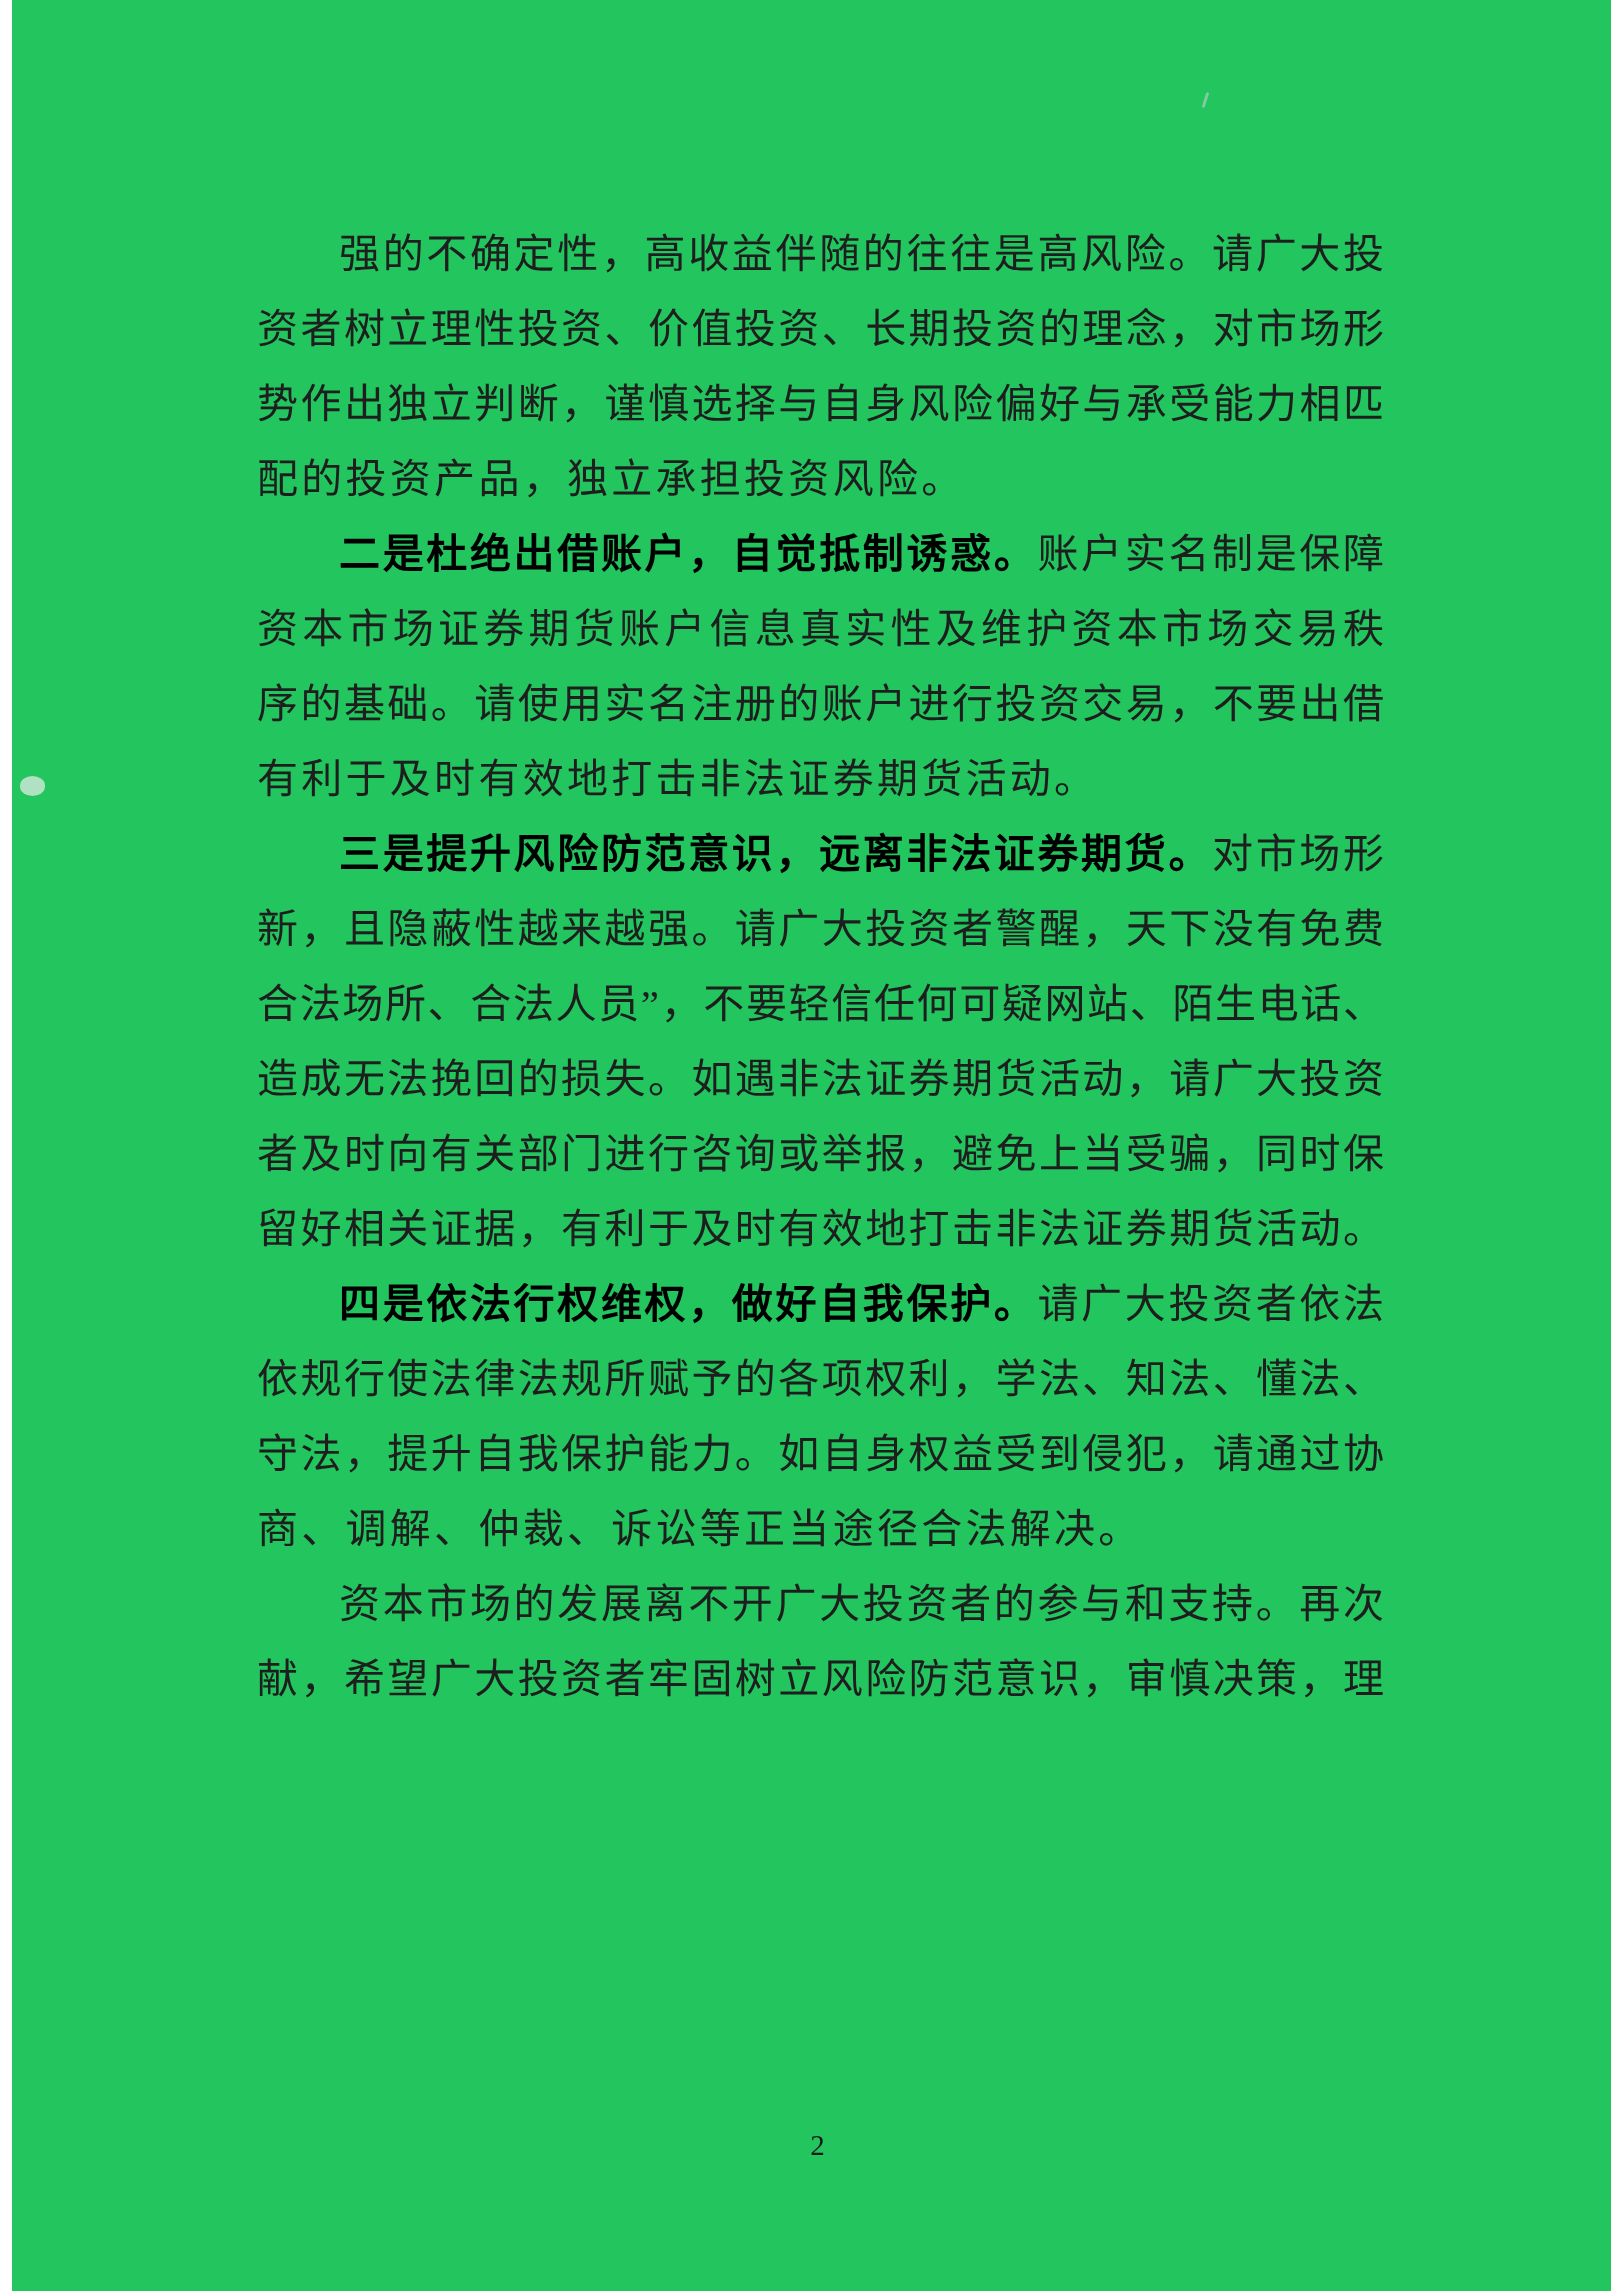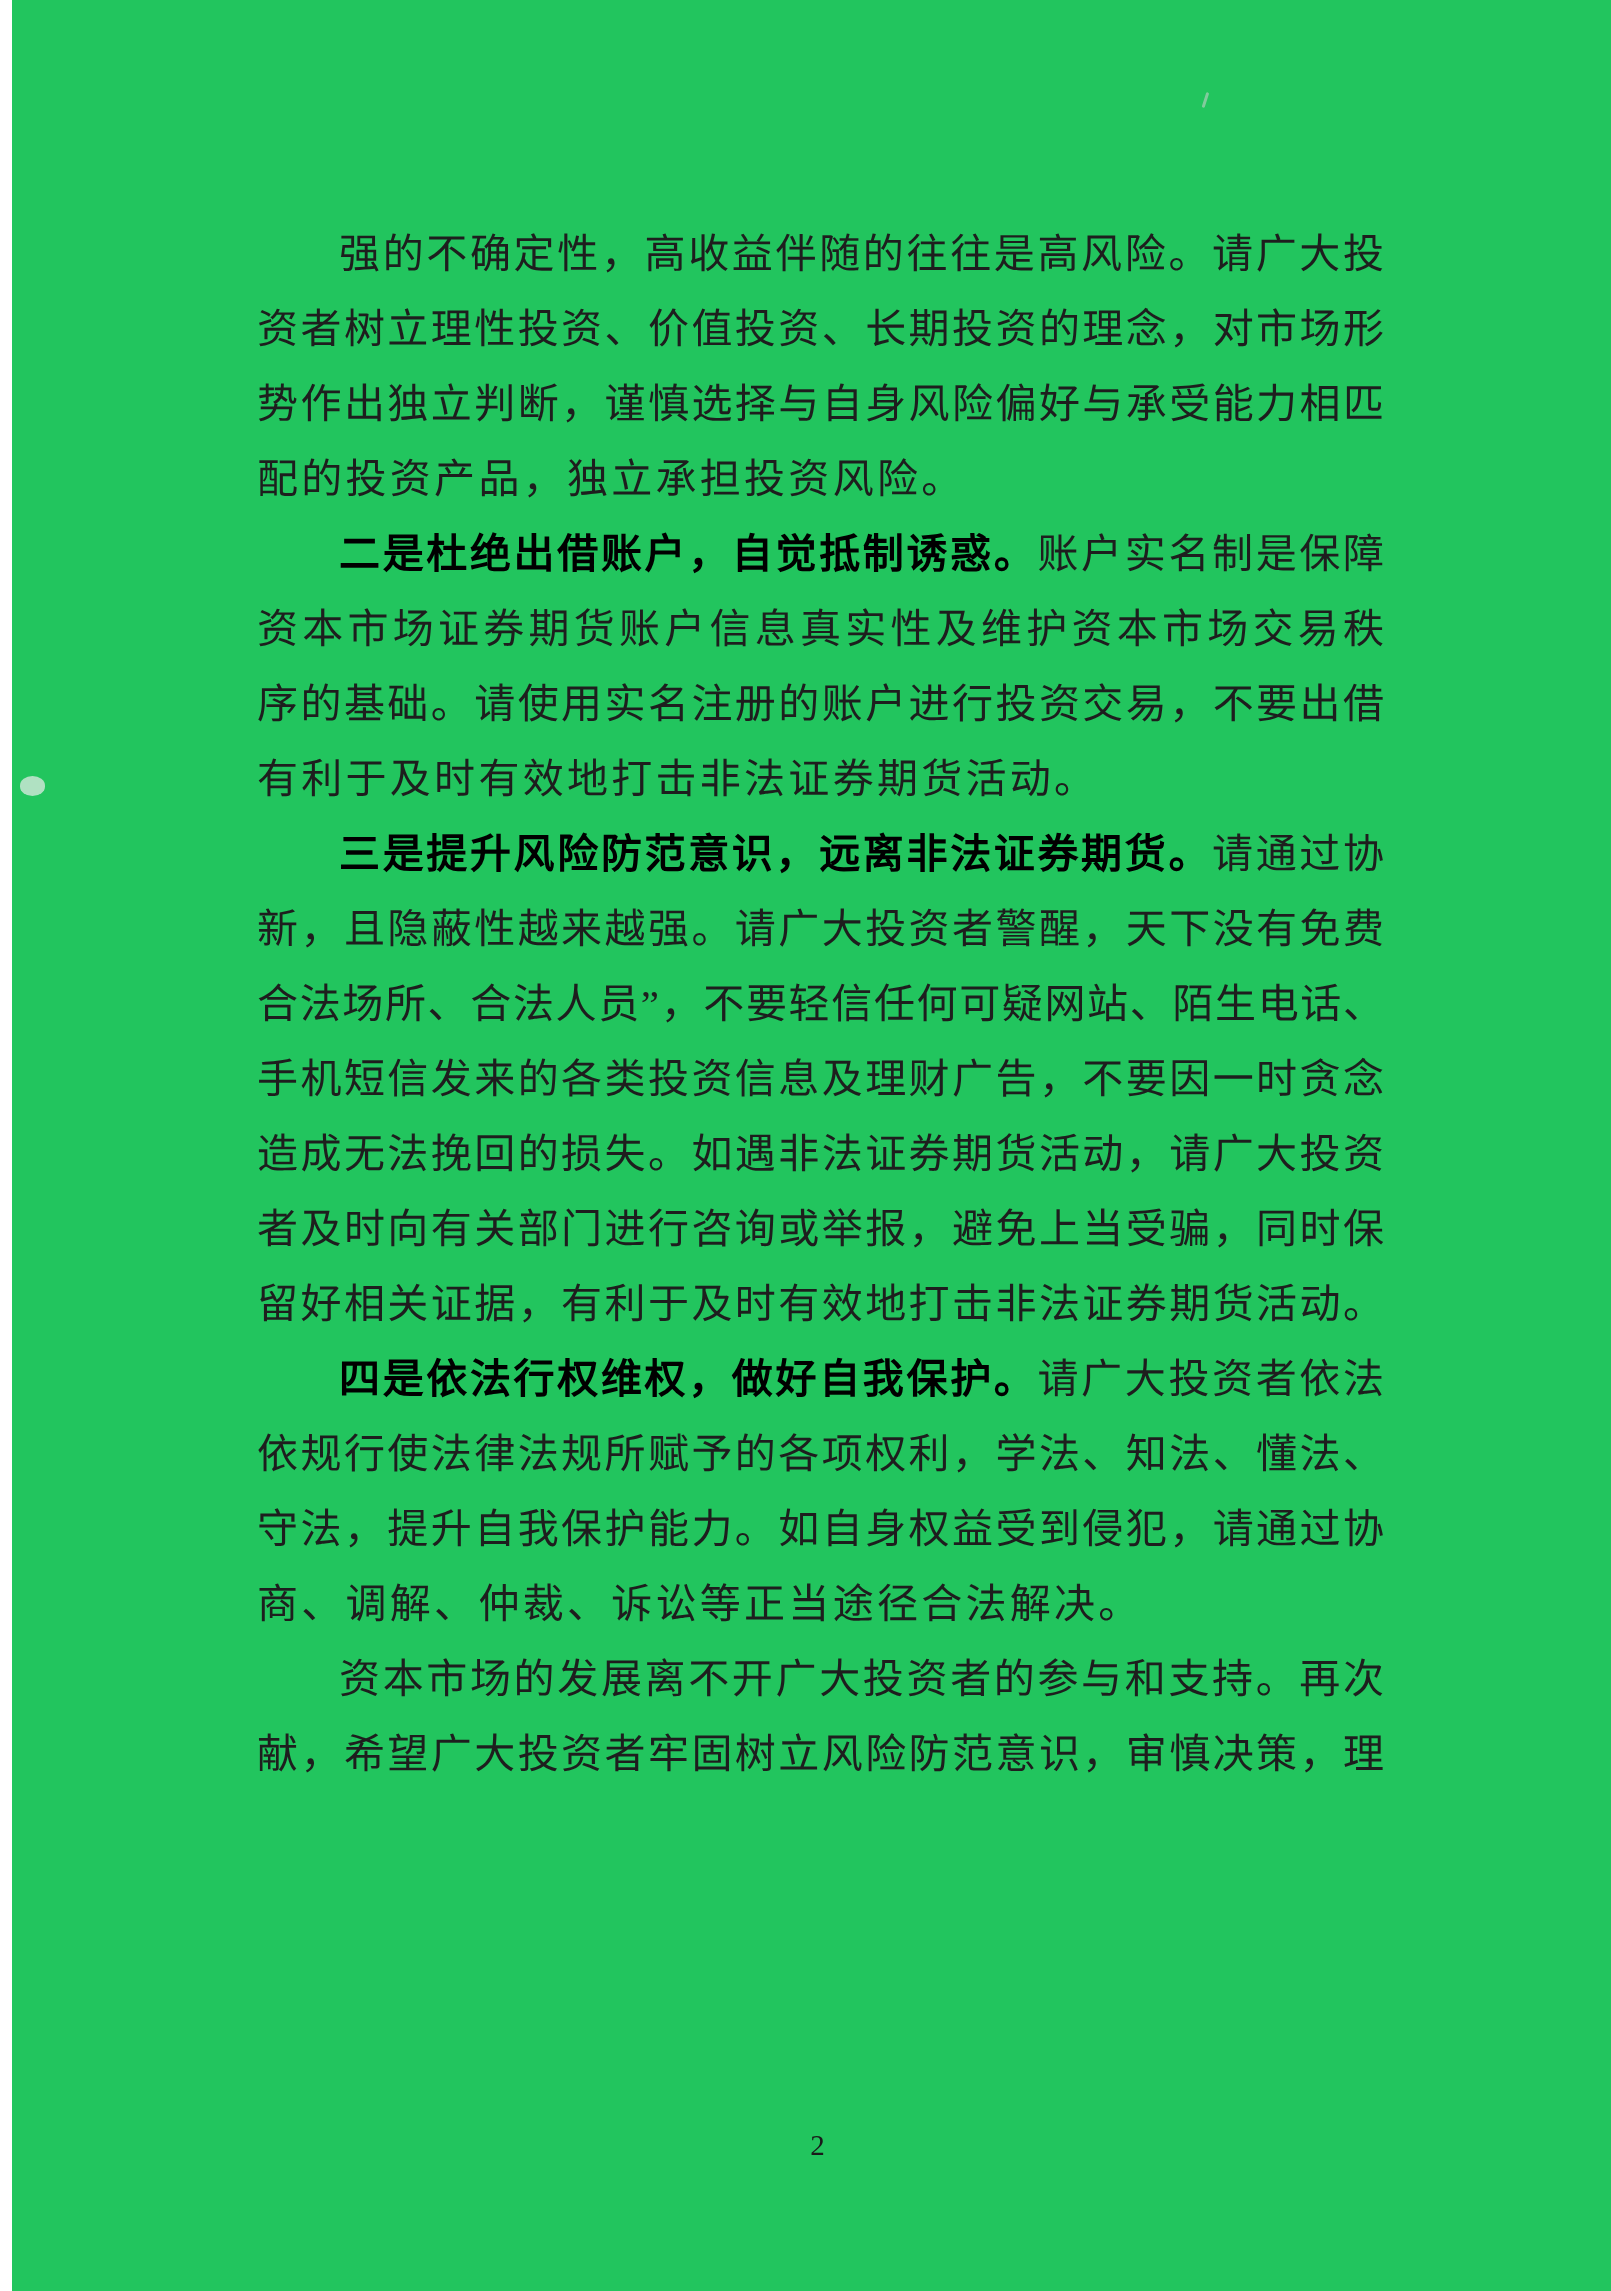--- a/index.html
+++ b/index.html
@@ -92,24 +92,23 @@
 
   <div class="doc-body">
       <div class="line indent"><span>强的不确定性，高收益伴随的往往是高风险。请广大投</span></div>
       <div class="line"><span>资者树立理性投资、价值投资、长期投资的理念，对市场形</span></div>
       <div class="line"><span>势作出独立判断，谨慎选择与自身风险偏好与承受能力相匹</span></div>
       <div class="line end"><span>配的投资产品，独立承担投资风险。</span></div>
       <div class="line indent"><b>二是杜绝出借账户，自觉抵制诱惑。</b><span>账户实名制是保障</span></div>
       <div class="line"><span>资本市场证券期货账户信息真实性及维护资本市场交易秩</span></div>
       <div class="line"><span>序的基础。请使用实名注册的账户进行投资交易，不要出借</span></div>
       <div class="line end"><span>有利于及时有效地打击非法证券期货活动。</span></div>
-      <div class="line indent"><b>三是提升风险防范意识，远离非法证券期货。</b><span>请通过协</span></div>
+      <div class="line indent"><b>三是提升风险防范意识，远离非法证券期货。</b><span>对市场形</span></div>
       <div class="line"><span>新，且隐蔽性越来越强。请广大投资者警醒，天下没有免费</span></div>
       <div class="line"><span>合法场所、合法人员”，不要轻信任何可疑网站、陌生电话、</span></div>
-      <div class="line"><span>手机短信发来的各类投资信息及理财广告，不要因一时贪念</span></div>
       <div class="line"><span>造成无法挽回的损失。如遇非法证券期货活动，请广大投资</span></div>
       <div class="line"><span>者及时向有关部门进行咨询或举报，避免上当受骗，同时保</span></div>
       <div class="line"><span>留好相关证据，有利于及时有效地打击非法证券期货活动。</span></div>
       <div class="line indent"><b>四是依法行权维权，做好自我保护。</b><span>请广大投资者依法</span></div>
       <div class="line"><span>依规行使法律法规所赋予的各项权利，学法、知法、懂法、</span></div>
       <div class="line"><span>守法，提升自我保护能力。如自身权益受到侵犯，请通过协</span></div>
       <div class="line end"><span>商、调解、仲裁、诉讼等正当途径合法解决。</span></div>
       <div class="line indent"><span>资本市场的发展离不开广大投资者的参与和支持。再次</span></div>
       <div class="line"><span>献，希望广大投资者牢固树立风险防范意识，审慎决策，理</span></div>
     </div>

